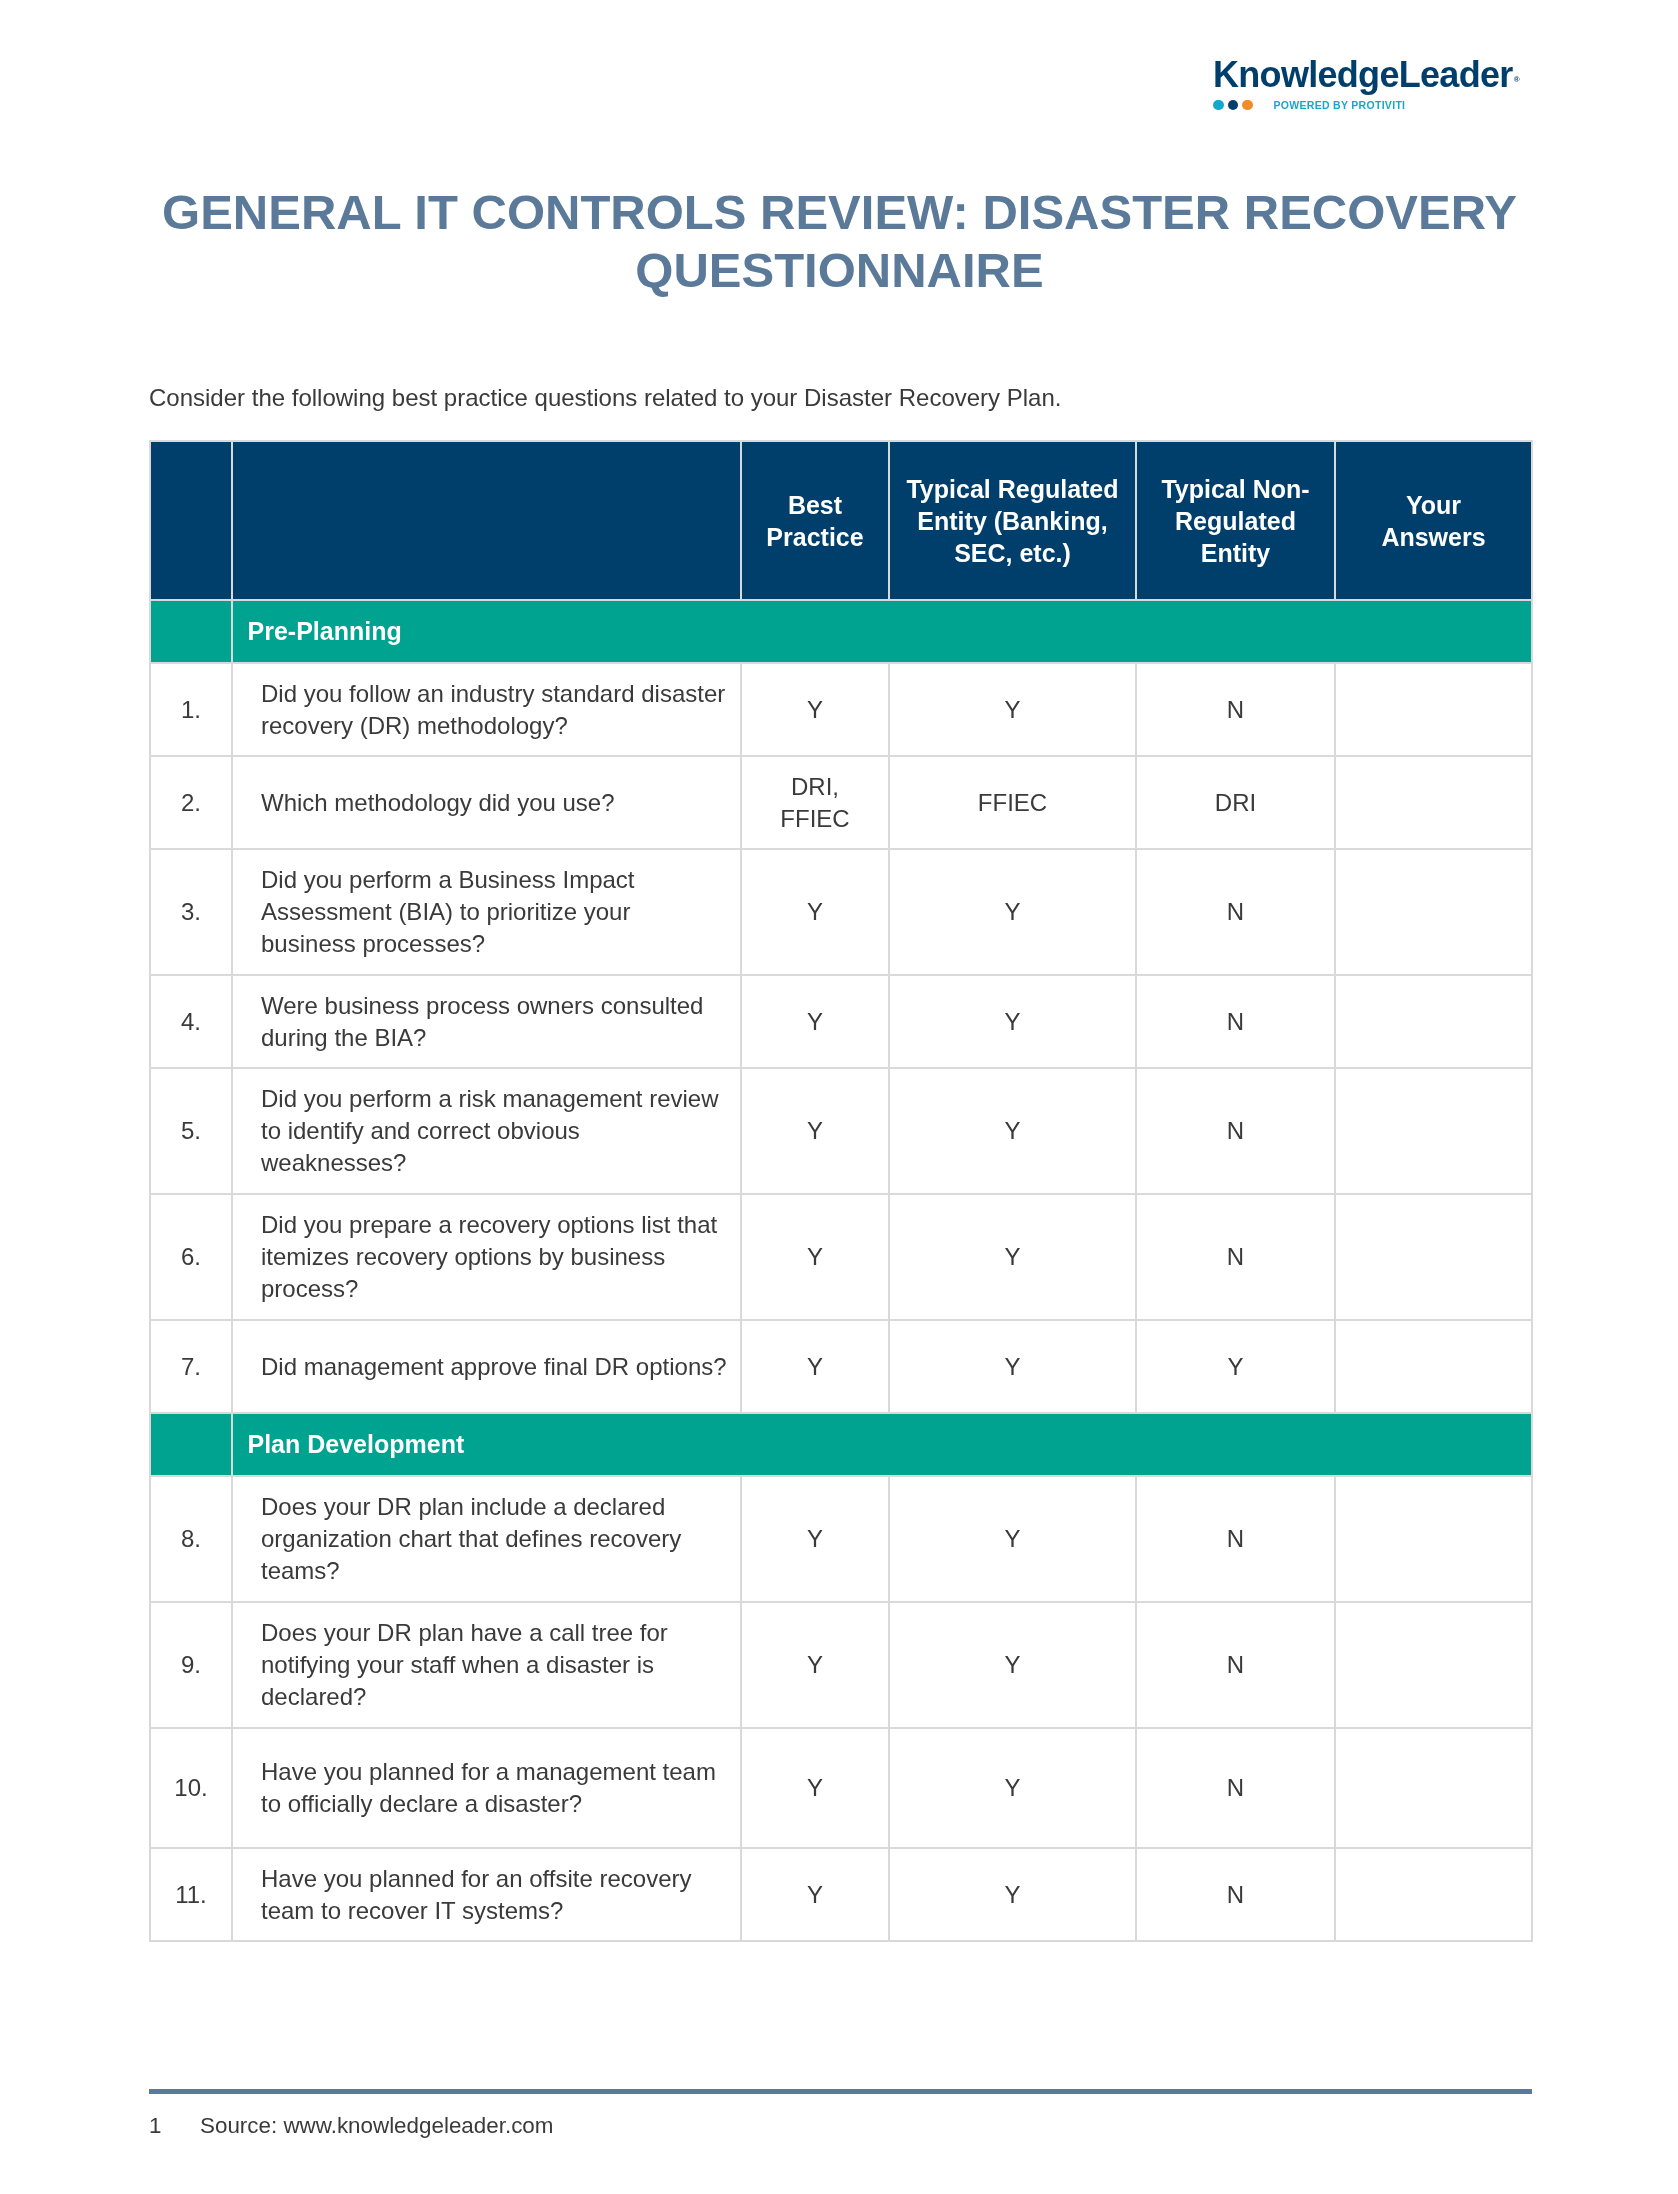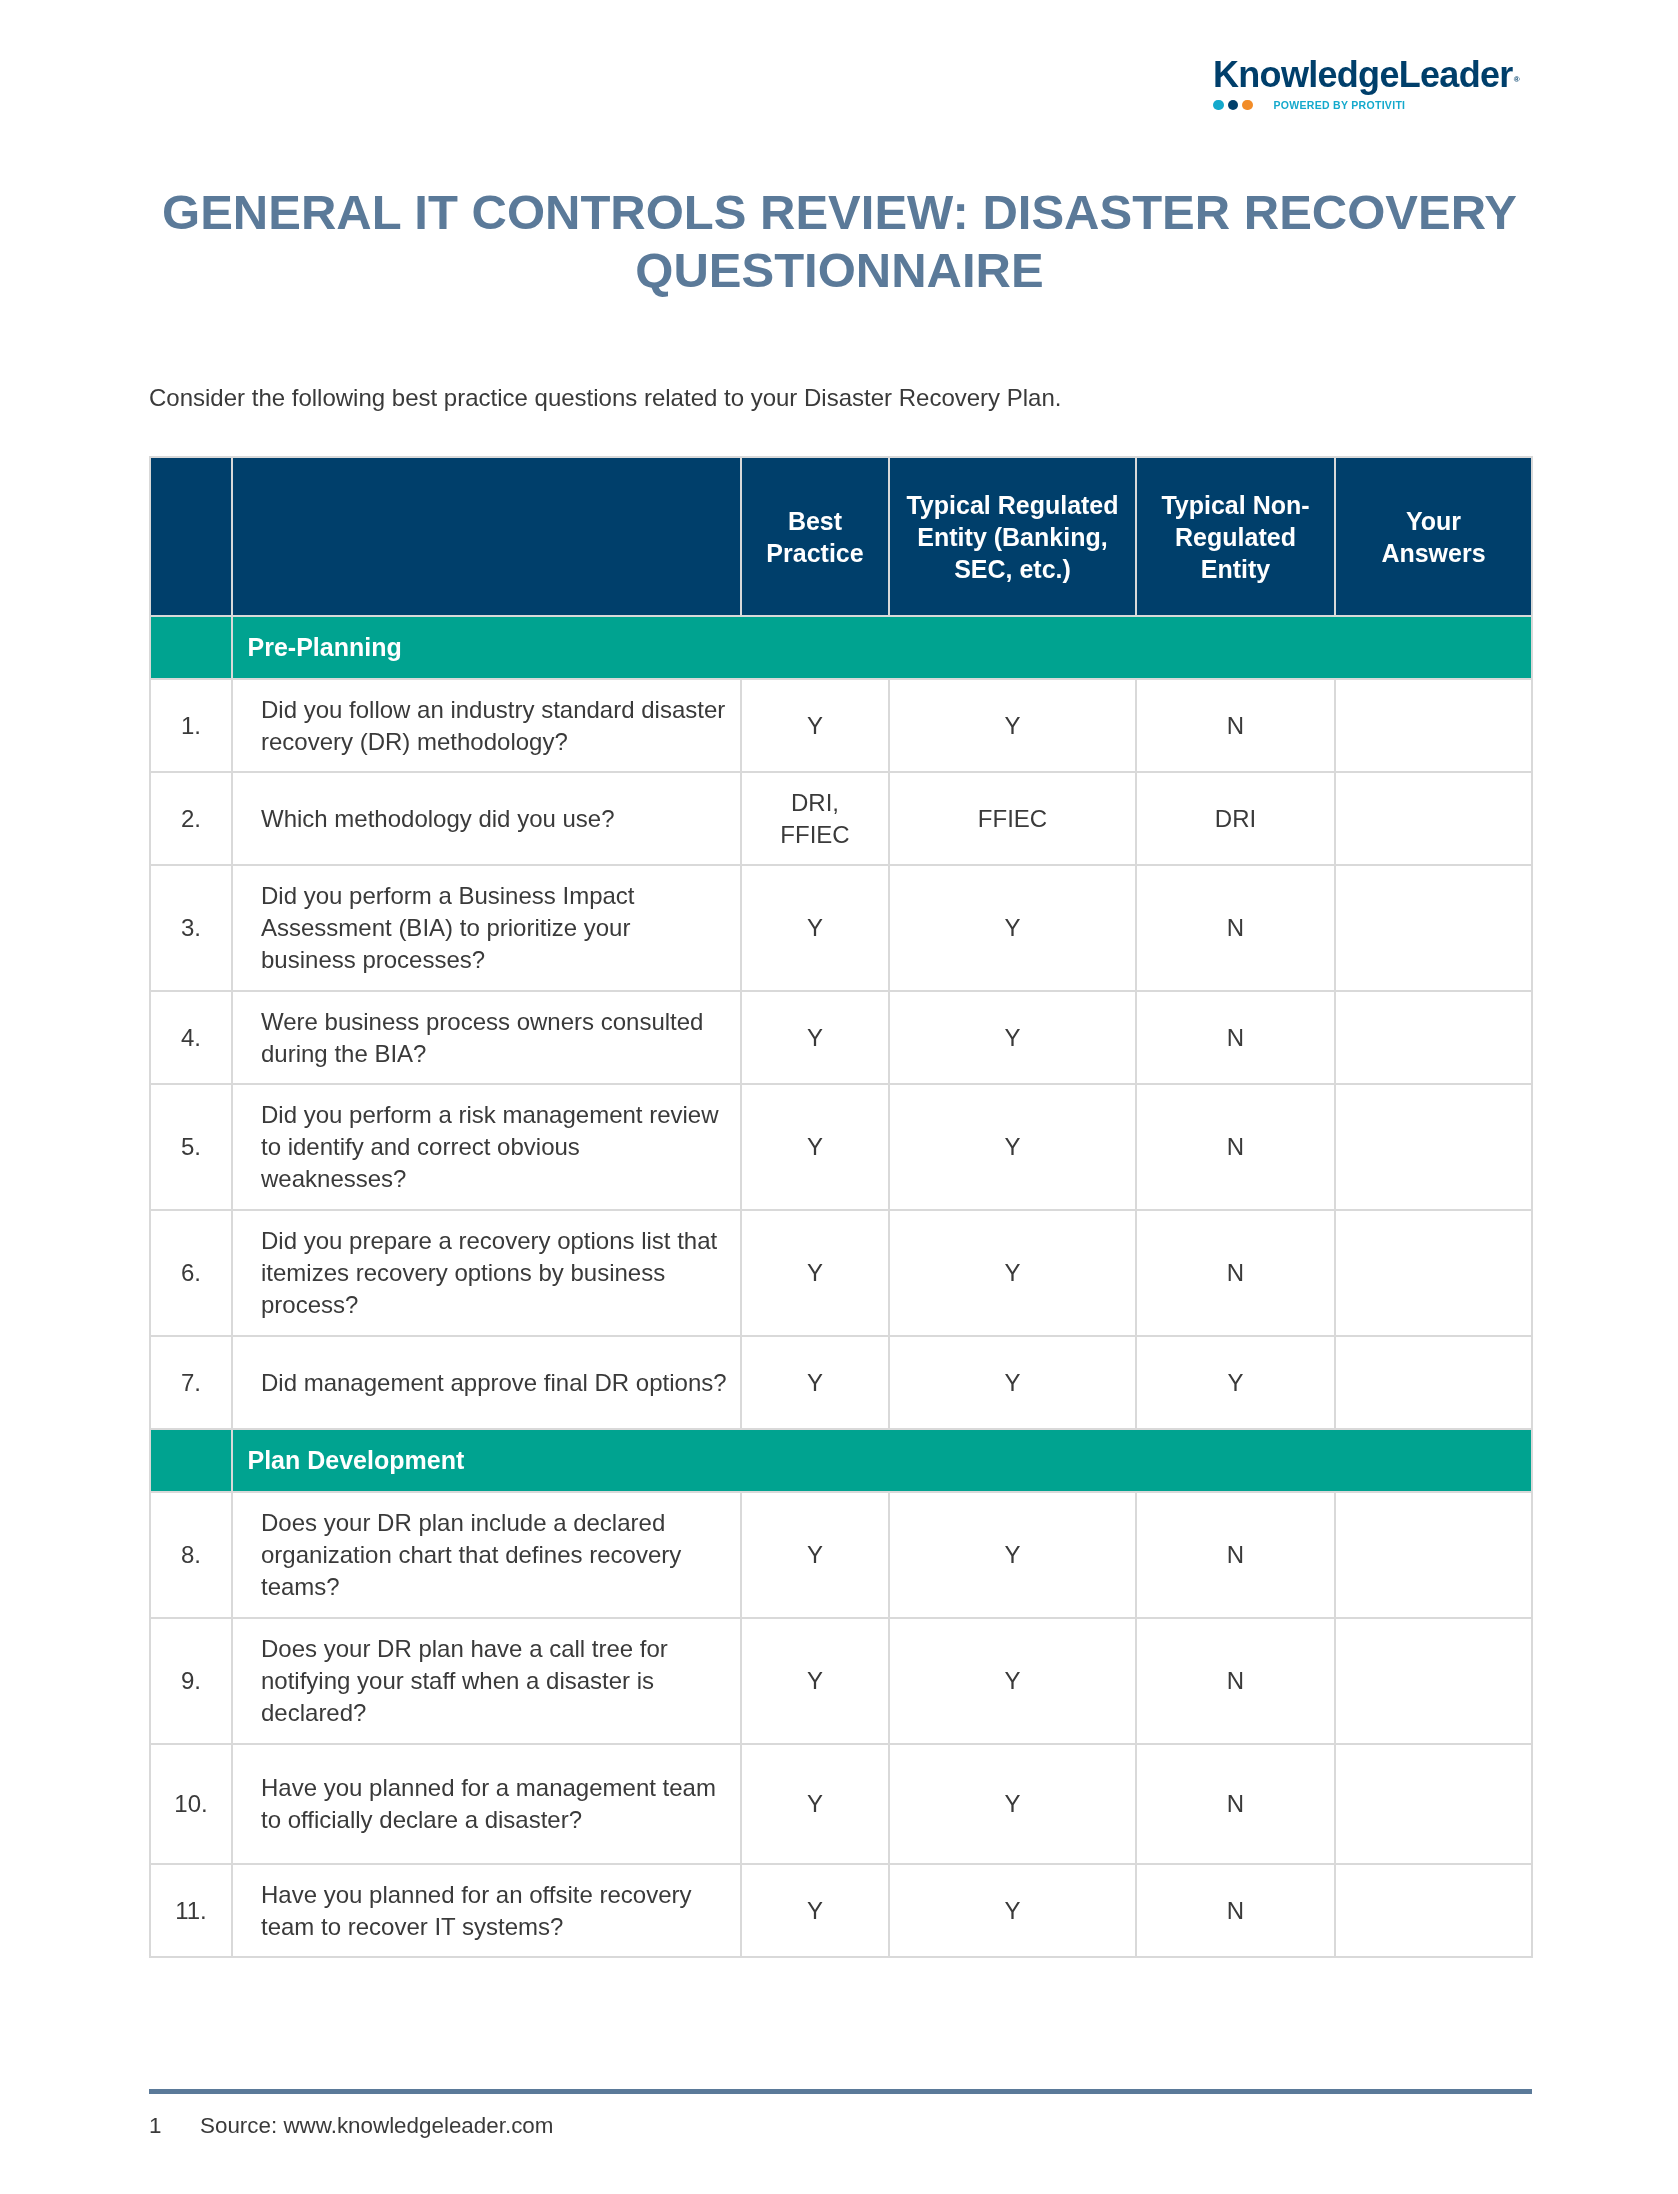--- a/index.html
+++ b/index.html
@@ -8,21 +8,21 @@
   .logo { position:absolute; left:1213px; top:55px; width:316px; }
   .logo-word { font-family:Liberation Sans, sans-serif; font-weight:bold; font-size:36px;
                color:#003f6b; letter-spacing:-0.7px; line-height:39px; white-space:nowrap; }
   .logo-word sup { font-size:8px; vertical-align:top; position:relative; top:5.3px; margin-left:1.3px; }
   .logo-sub { display:flex; align-items:center; margin-top:5px; }
   .dot { width:10.5px; height:10.5px; border-radius:50%; display:inline-block; margin-right:4px; }
   .logo-tag { margin-left:17px; font-size:10.5px; font-weight:bold; color:#14a9cc; letter-spacing:0.3px; }
   .title { position:absolute; left:132px; width:1415px; top:183px; text-align:center;
            font-size:49px; font-weight:bold; color:#5b7a99; line-height:58px; }
   .intro { position:absolute; left:149px; top:384px; font-size:24px; color:#3a3a3a; }
-  table.q { position:absolute; left:149px; top:456px; width:1383px; border-collapse:collapse; table-layout:fixed; }
+  table.q { position:absolute; left:149px; top:440px; width:1383px; border-collapse:collapse; table-layout:fixed; }
   table.q td, table.q th { border:2.6px solid #d9d9d9; padding:0; }
   .hdr th { background:#003f6b; color:#fff; font-weight:bold; font-size:25px; line-height:32px;
             height:157px; text-align:center; vertical-align:middle; }
   .sec td { background:#00a390; color:#fff; font-weight:bold; font-size:25px; height:61px; vertical-align:middle; }
   .sec td.lbl { padding-left:14.5px; }
   .row td { font-size:24px; line-height:32px; vertical-align:middle; color:#3a3a3a; }
   .row td.num { text-align:center; }
   .row td.qtext { padding-left:28px; padding-right:13px; }
   .row td.val { text-align:center; }
   .footer-line { position:absolute; left:149px; top:2089px; width:1383px; height:4.6px; background:#5b7a99; }

